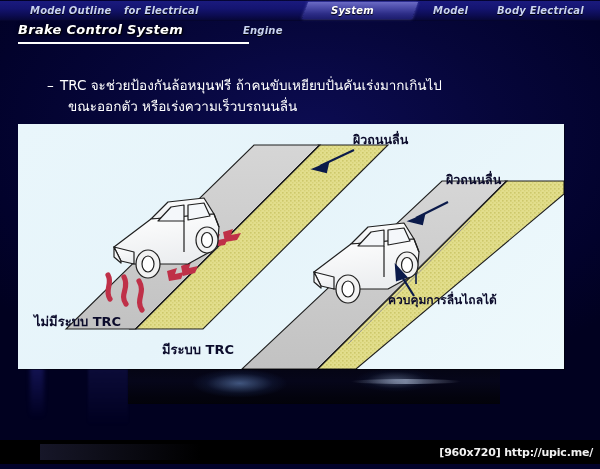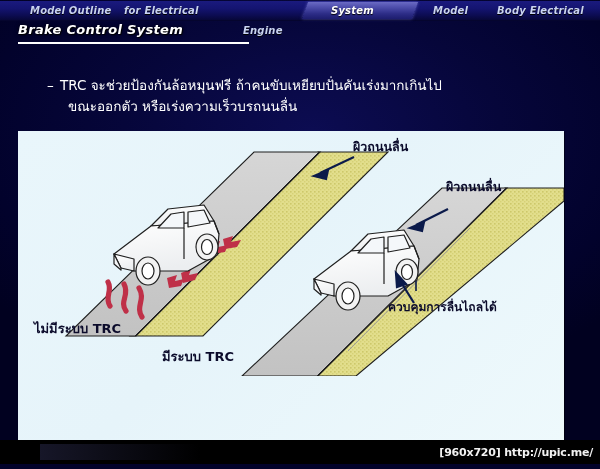--- a/index.html
+++ b/index.html
@@ -83,25 +83,24 @@
   #b1 .marker{
     display:inline-block;width:7px;height:7px;margin-right:8px;
     background:radial-gradient(circle at 35% 30%,#ff8a7a,#b03022 70%,#7a1c12 100%);
     vertical-align:2px;border-radius:1px;
   }
   #b2{left:47px;top:74px;font-size:13.5px;}
   #b2 .dash{display:inline-block;width:13px;color:#fff;}
   #b3{left:68px;top:95px;font-size:13.5px;}
   
   #panel{
-    position:absolute;left:18px;top:124px;width:546px;height:316px;
+    position:absolute;left:18px;top:124px;width:546px;height:245px;
     background:linear-gradient(135deg,#e9f6fb 0%,#e6f4fa 45%,#eef9fc 100%);
     box-shadow:1px 1px 0 rgba(0,0,0,.45);
     overflow:hidden;
-    margin-top:7px;
   }
   #panel svg{display:block;}
   .th-label{
     position:absolute;font-weight:bold;color:#0b0b2b;white-space:nowrap;
     font-family:"DejaVu Sans","Liberation Sans",sans-serif;
   }
   
   #footer{
     position:absolute;left:0;top:440px;width:600px;height:24px;
     background:#000000;

